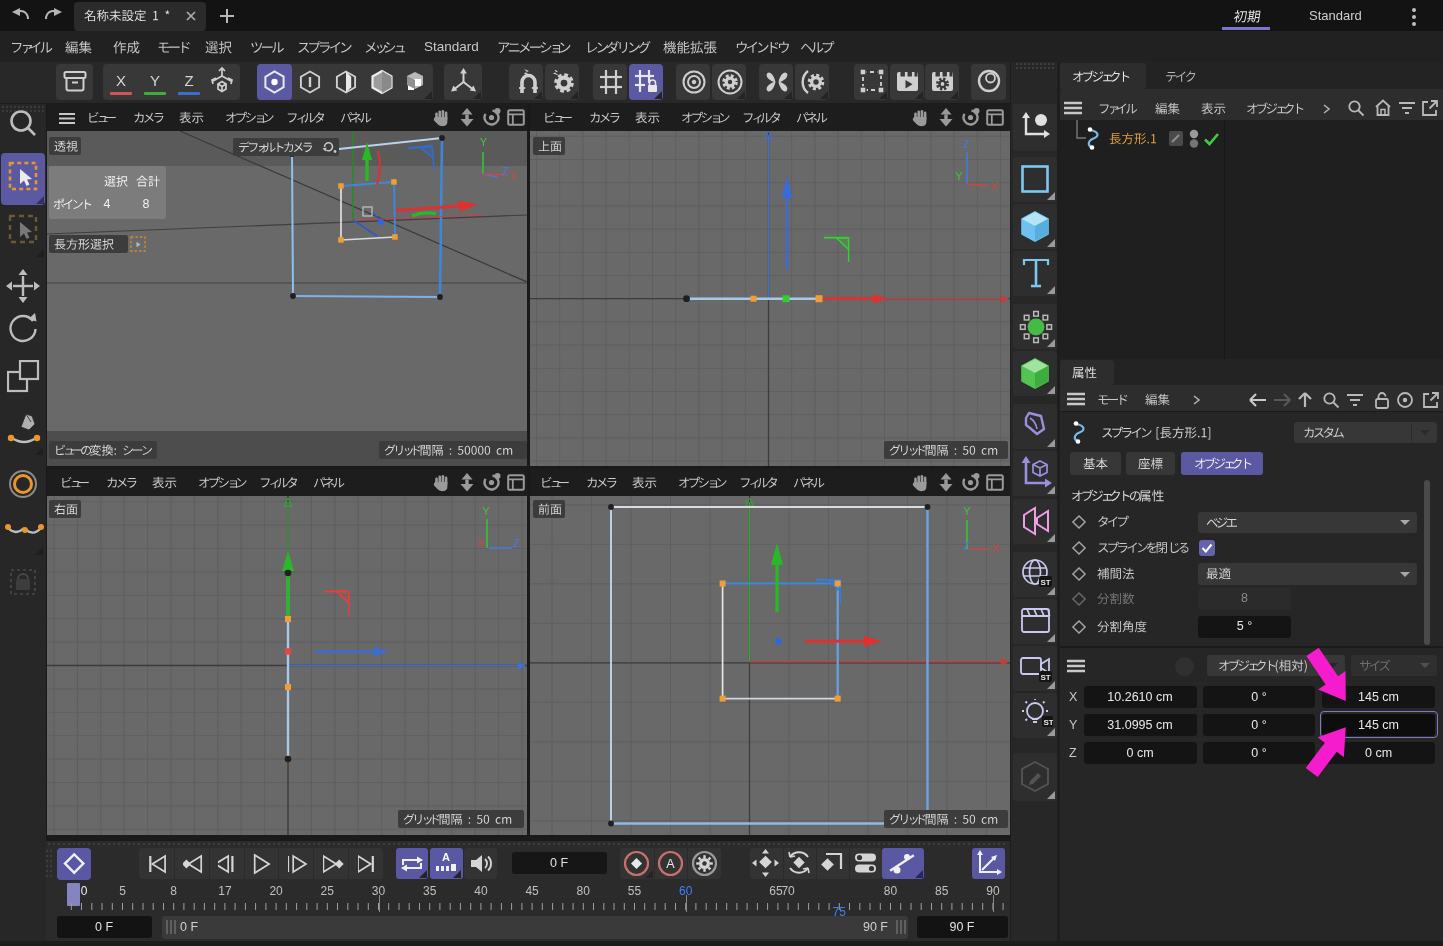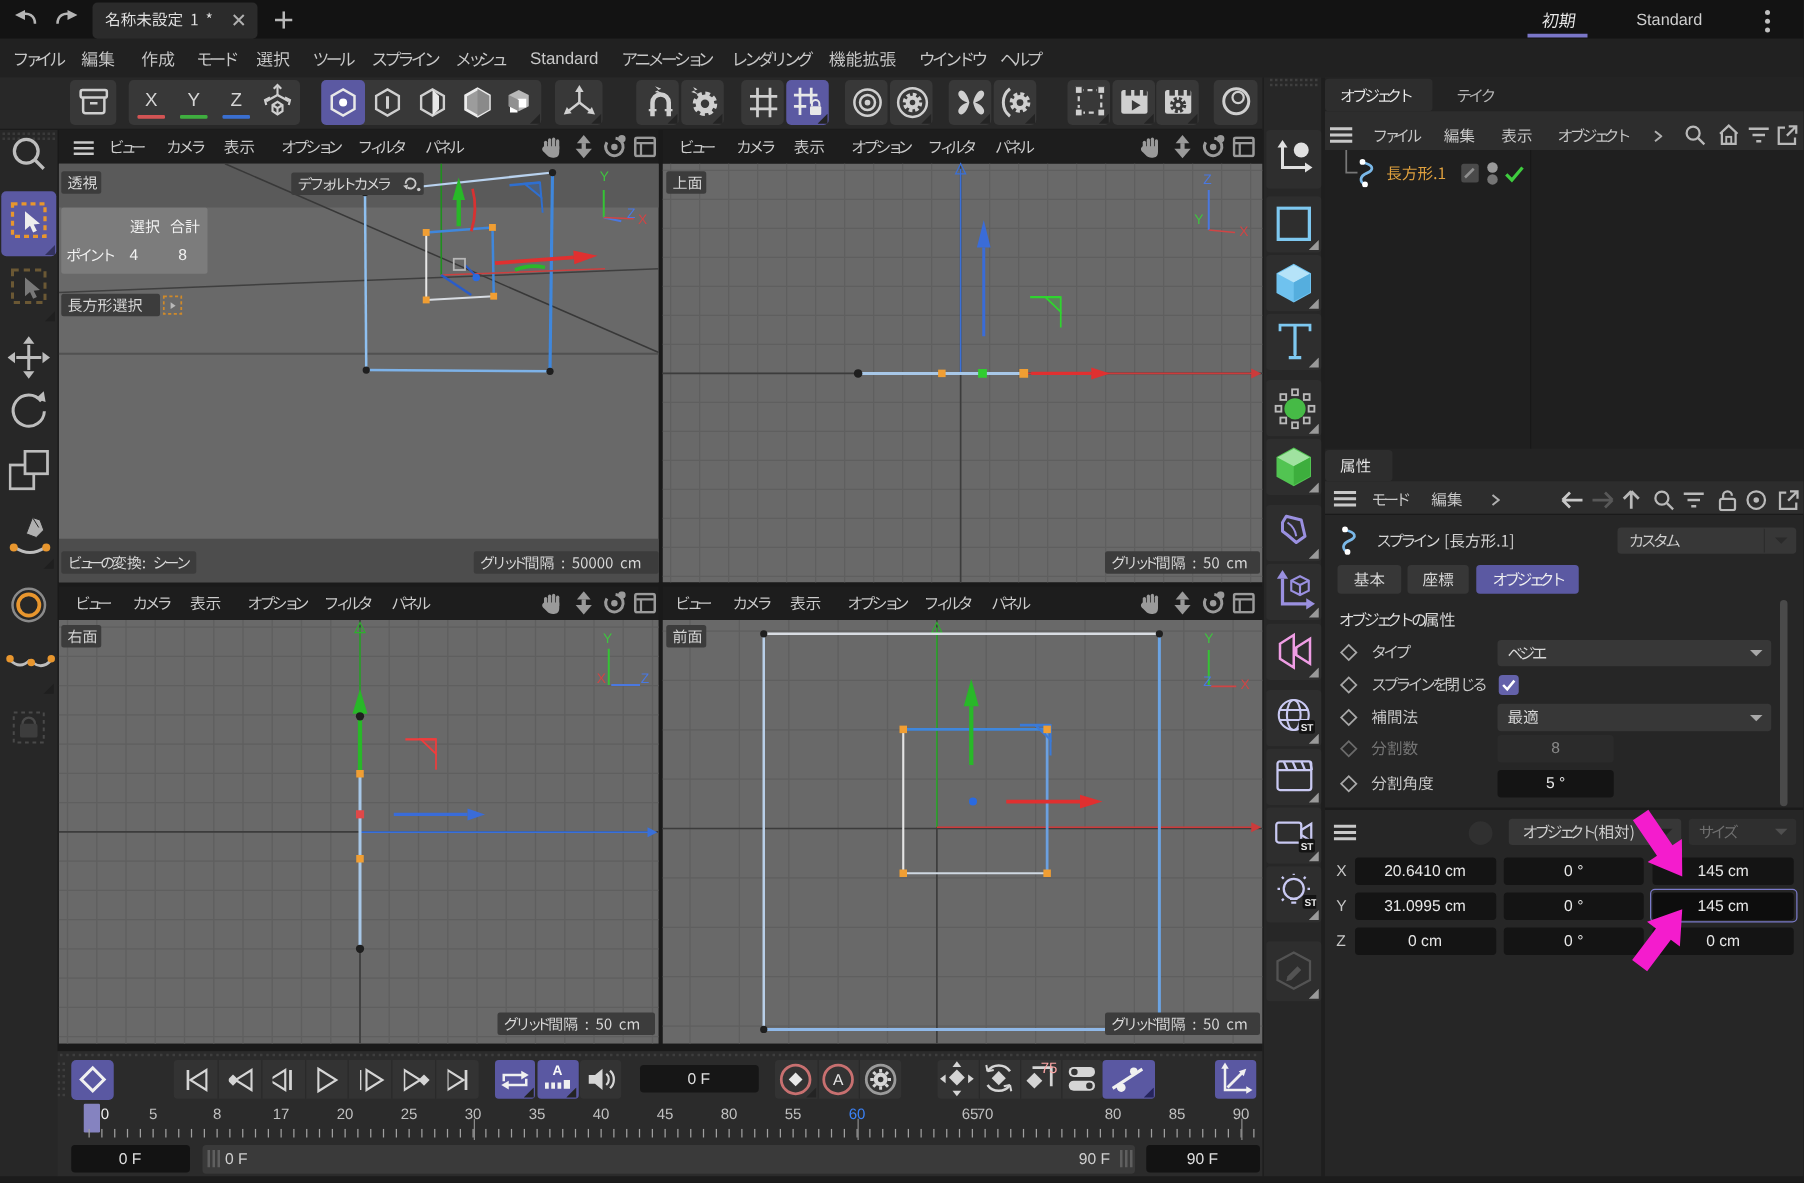--- a/index.html
+++ b/index.html
@@ -1670,21 +1670,21 @@
     </svg>
 <svg class="a" style="left:1359.0px;top:655.5px;overflow:visible" width="33" height="20">
       <g transform="translate(0,14.25) scale(0.012500,-0.012500)" fill="#6f6f6f">
         <use href="#j112" x="0"></use>
         <use href="#j11" x="780"></use>
         <use href="#j113" x="1560"></use>
       </g>
     </svg>
 <div class="a" style="left:1069px;top:690.5px;font-size:12.5px;color:#c8c8c8;font-weight:400;white-space:nowrap;line-height:1">X</div>
 <div class="a" style="left:1083.5px;top:686.25px;width:113px;height:21.5px;background:#141414;border-radius:3px;"></div>
-<div class="a" style="left:1140px;transform:translateX(-50%);top:690.5px;font-size:12.5px;color:#e8e8e8;font-weight:400;white-space:nowrap;line-height:1">20.6410 cm</div>
+<div class="a" style="left:1140px;transform:translateX(-50%);top:690.5px;font-size:12.5px;color:#e8e8e8;font-weight:400;white-space:nowrap;line-height:1">10.2610 cm</div>
 <div class="a" style="left:1203px;top:686.25px;width:112px;height:21.5px;background:#141414;border-radius:3px;"></div>
 <div class="a" style="left:1259px;transform:translateX(-50%);top:690.5px;font-size:12.5px;color:#e8e8e8;font-weight:400;white-space:nowrap;line-height:1">0 °</div>
 <div class="a" style="left:1322px;top:686.25px;width:113px;height:21.5px;background:#141414;border-radius:3px;"></div>
 <div class="a" style="left:1378.5px;transform:translateX(-50%);top:690.5px;font-size:12.5px;color:#e8e8e8;font-weight:400;white-space:nowrap;line-height:1">145 cm</div>
 <div class="a" style="left:1069px;top:718.5px;font-size:12.5px;color:#c8c8c8;font-weight:400;white-space:nowrap;line-height:1">Y</div>
 <div class="a" style="left:1083.5px;top:714.25px;width:113px;height:21.5px;background:#141414;border-radius:3px;"></div>
 <div class="a" style="left:1140px;transform:translateX(-50%);top:718.5px;font-size:12.5px;color:#e8e8e8;font-weight:400;white-space:nowrap;line-height:1">31.0995 cm</div>
 <div class="a" style="left:1203px;top:714.25px;width:112px;height:21.5px;background:#141414;border-radius:3px;"></div>
 <div class="a" style="left:1259px;transform:translateX(-50%);top:718.5px;font-size:12.5px;color:#e8e8e8;font-weight:400;white-space:nowrap;line-height:1">0 °</div>
 <div class="a" style="left:1319.5px;top:711.25px;width:116px;height:24.5px;border:1.5px solid #7a7ac8;border-radius:4px;"></div>
@@ -2070,21 +2070,21 @@
 <div class="a" style="left:327.3px;transform:translateX(-50%);top:884.76px;font-size:12px;color:#c0c0c0;font-weight:400;white-space:nowrap;line-height:1">25</div>
 <div class="a" style="left:378.5px;transform:translateX(-50%);top:884.76px;font-size:12px;color:#c0c0c0;font-weight:400;white-space:nowrap;line-height:1">30</div>
 <div class="a" style="left:429.7px;transform:translateX(-50%);top:884.76px;font-size:12px;color:#c0c0c0;font-weight:400;white-space:nowrap;line-height:1">35</div>
 <div class="a" style="left:480.9px;transform:translateX(-50%);top:884.76px;font-size:12px;color:#c0c0c0;font-weight:400;white-space:nowrap;line-height:1">40</div>
 <div class="a" style="left:532.1px;transform:translateX(-50%);top:884.76px;font-size:12px;color:#c0c0c0;font-weight:400;white-space:nowrap;line-height:1">45</div>
 <div class="a" style="left:583.3px;transform:translateX(-50%);top:884.76px;font-size:12px;color:#c0c0c0;font-weight:400;white-space:nowrap;line-height:1">80</div>
 <div class="a" style="left:634.5px;transform:translateX(-50%);top:884.76px;font-size:12px;color:#c0c0c0;font-weight:400;white-space:nowrap;line-height:1">55</div>
 <div class="a" style="left:685.7px;transform:translateX(-50%);top:884.76px;font-size:12px;color:#3b82f6;font-weight:400;white-space:nowrap;line-height:1">60</div>
 <div class="a" style="left:776px;transform:translateX(-50%);top:884.76px;font-size:12px;color:#c0c0c0;font-weight:400;white-space:nowrap;line-height:1">65</div>
 <div class="a" style="left:788.1px;transform:translateX(-50%);top:884.76px;font-size:12px;color:#c0c0c0;font-weight:400;white-space:nowrap;line-height:1">70</div>
-<div class="a" style="left:839.3px;transform:translateX(-50%);top:848px;font-size:12px;color:#fca5a5;font-weight:400;white-space:nowrap;line-height:1">75</div>
+<div class="a" style="left:839.3px;transform:translateX(-50%);top:906px;font-size:12px;color:#3b82f6;font-weight:400;white-space:nowrap;line-height:1">75</div>
 <div class="a" style="left:890.5px;transform:translateX(-50%);top:884.76px;font-size:12px;color:#c0c0c0;font-weight:400;white-space:nowrap;line-height:1">80</div>
 <div class="a" style="left:941.7px;transform:translateX(-50%);top:884.76px;font-size:12px;color:#c0c0c0;font-weight:400;white-space:nowrap;line-height:1">85</div>
 <div class="a" style="left:992.9px;transform:translateX(-50%);top:884.76px;font-size:12px;color:#c0c0c0;font-weight:400;white-space:nowrap;line-height:1">90</div>
 <svg class="a" style="left:46px;top:903px" width="964" height="8">
       <line x1="25.3" y1="0" x2="25.3" y2="7" stroke="#a0a0a0" stroke-width="1"></line>
       <line x1="35.5" y1="0" x2="35.5" y2="7" stroke="#a0a0a0" stroke-width="1"></line>
       <line x1="45.8" y1="0" x2="45.8" y2="7" stroke="#a0a0a0" stroke-width="1"></line>
       <line x1="56.0" y1="0" x2="56.0" y2="7" stroke="#a0a0a0" stroke-width="1"></line>
       <line x1="66.3" y1="0" x2="66.3" y2="7" stroke="#a0a0a0" stroke-width="1"></line>
       <line x1="76.5" y1="0" x2="76.5" y2="7" stroke="#a0a0a0" stroke-width="1"></line>

